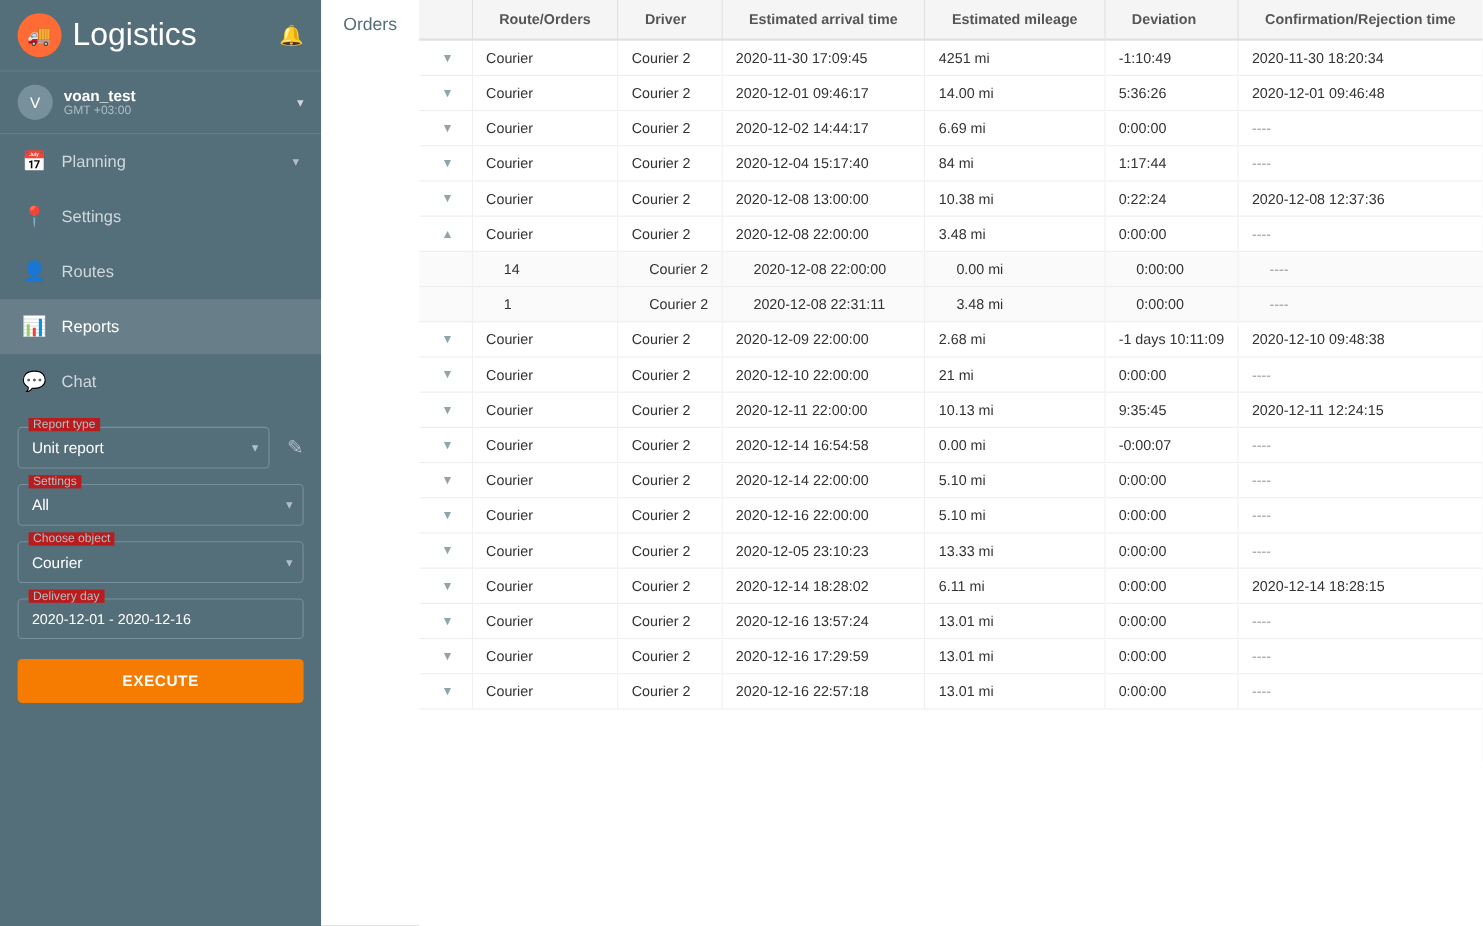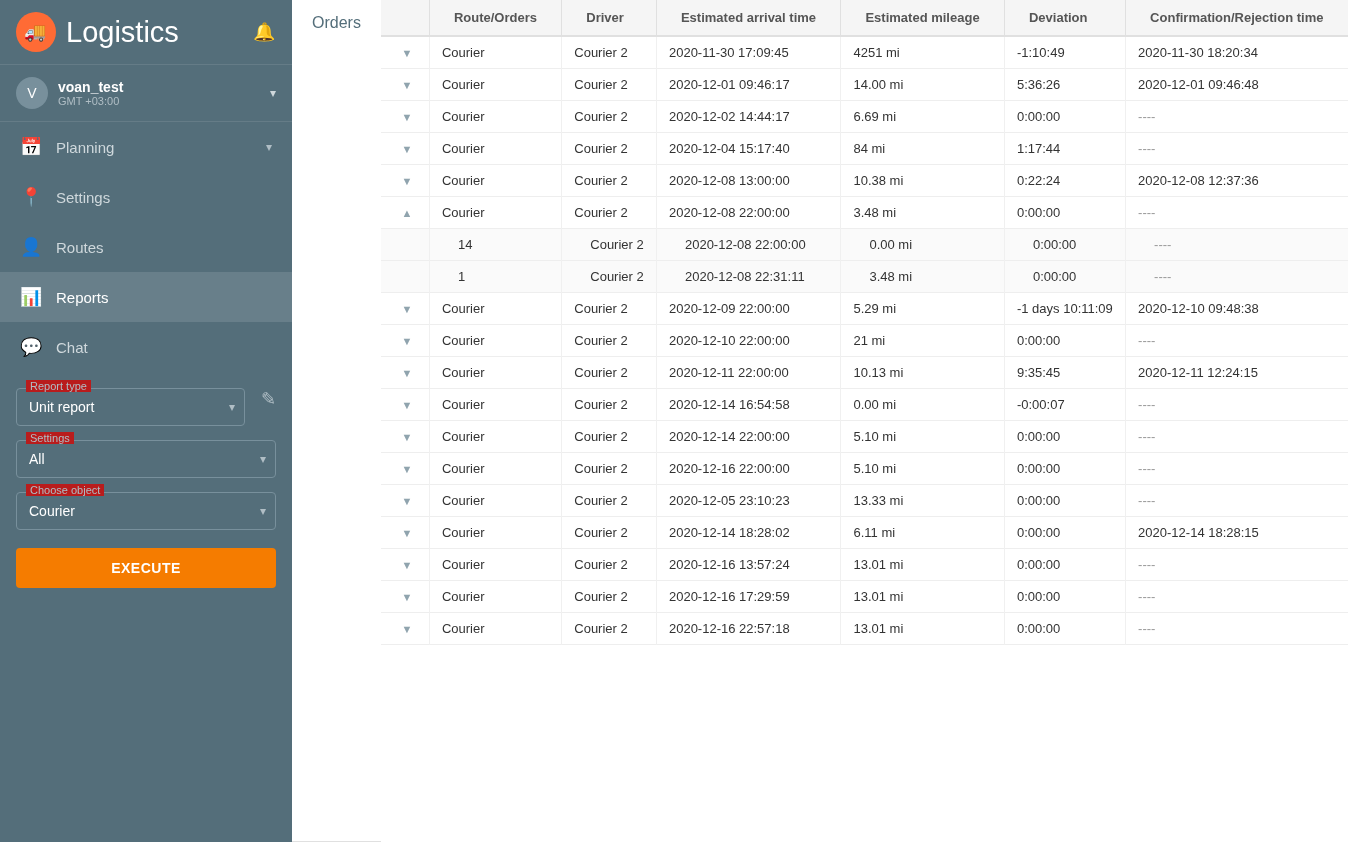--- a/index.html
+++ b/index.html
@@ -111,20 +111,21 @@
     }
     .select-arrow {
       position: absolute;
       right: 10px;
       color: #b0bec5;
       pointer-events: none;
       font-size: 12px;
     }
     .field-with-edit {
       display: flex;
+      align-items: center;
       gap: 8px;
     }
     .field-with-edit .select-wrapper { flex: 1; }
 
     .date-input {
       width: 100%;
       background: transparent;
       border: 1px solid #78909c;
       border-radius: 4px;
       color: #fff;
@@ -284,20 +285,24 @@
       <span class="form-label">Choose object</span>
       <div class="select-wrapper">
         <select class="form-select">
           <option>Courier</option>
         </select>
         <span class="select-arrow">▾</span>
       </div>
     </div>
 
     
+    <div class="form-field">
+      <span class="form-label">Delivery day</span>
+      <input type="text" class="date-input" value="2020-12-01 - 2020-12-16" style="">
+    </div>
 
     <button class="execute-btn">EXECUTE</button>
   </div>
 </div>
 
 <div class="main-content">
   <div class="main-header">Orders</div>
   <div class="table-wrapper">
     <table>
       <thead>
@@ -382,21 +387,21 @@
             <td>2020-12-08 22:31:11</td>
             <td>3.48 mi</td>
             <td>0:00:00</td>
             <td><span class="dash">----</span></td>
           </tr>
           <tr>
             <td class="chevron-cell">▼</td>
             <td>Courier</td>
             <td>Courier 2</td>
             <td>2020-12-09 22:00:00</td>
-            <td>5.29 mi</td>
+            <td>2.68 mi</td>
             <td>-1 days 10:11:09</td>
             <td>2020-12-10 09:48:38</td>
           </tr>
           <tr>
             <td class="chevron-cell">▼</td>
             <td>Courier</td>
             <td>Courier 2</td>
             <td>2020-12-10 22:00:00</td>
             <td>21 mi</td>
             <td>0:00:00</td>

